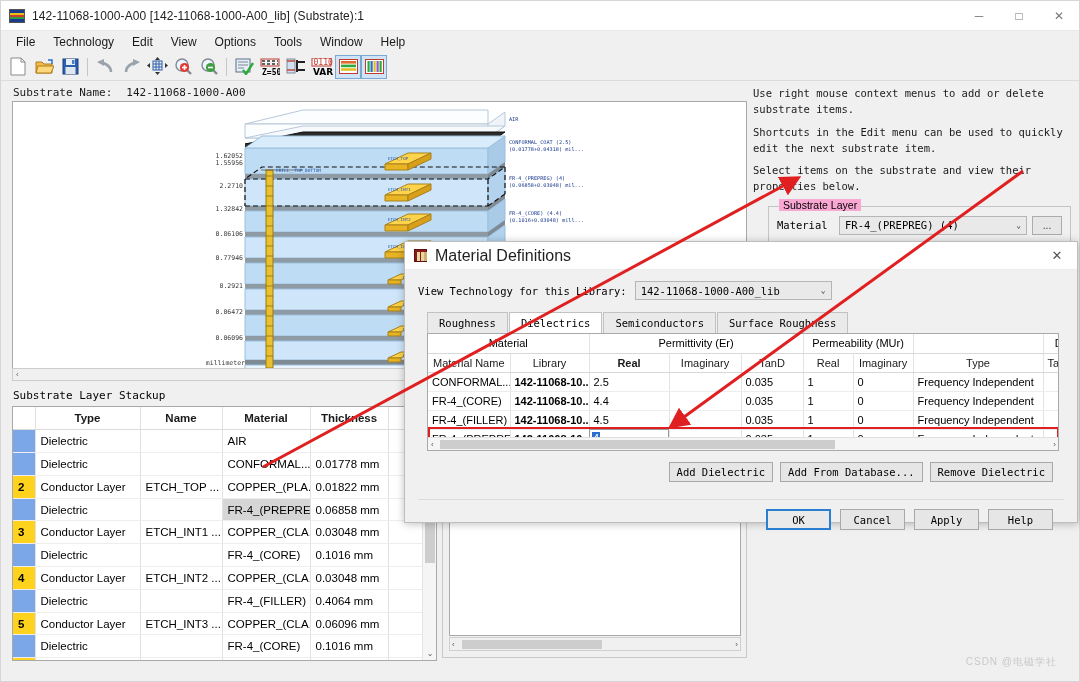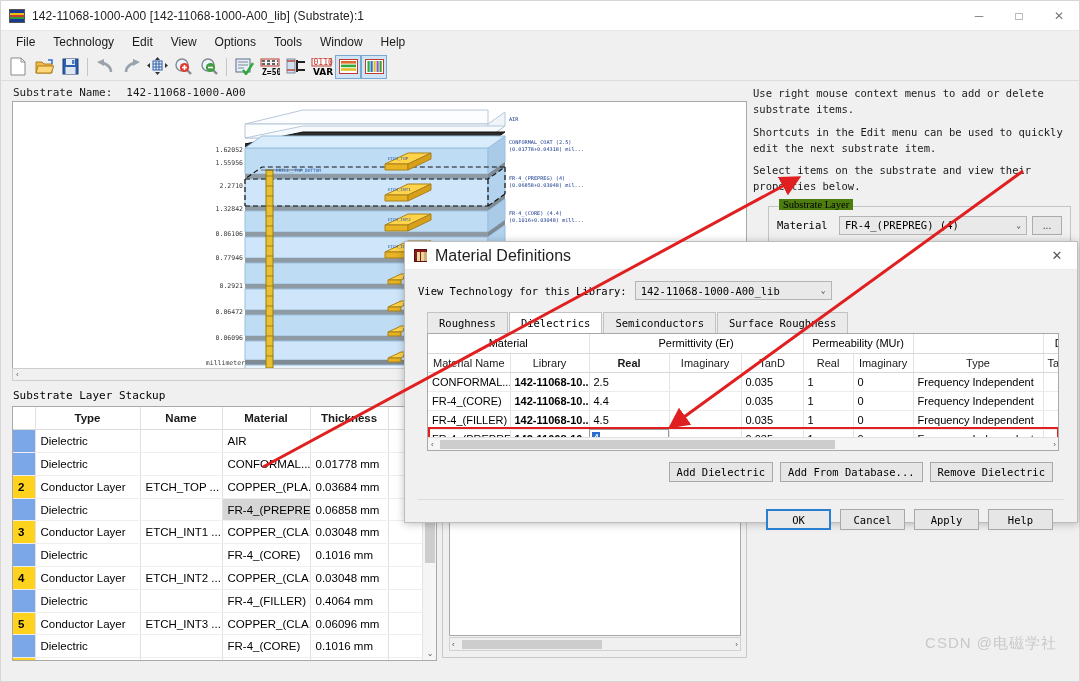--- a/index.html
+++ b/index.html
@@ -73,22 +73,22 @@
   #stk-vscroll { position:absolute; right:0; top:0; width:14px; height:100%; background:#f5f5f5; border-left:1px solid #e4e4e4; }
   .vs-arrow { height:14px; display:flex; align-items:center; justify-content:center; font-size:8px; color:#606060; }
   #stk-thumb { position:absolute; left:2px; top:16px; width:10px; height:140px; background:#cdcdcd; }
 
   
   #right-panel { position:absolute; left:752px; top:84px; width:318px; }
   .help-line { font-family:"DejaVu Sans Mono","Liberation Mono", monospace; font-size:10.5px; color:#1a1a1a; line-height:1.55; }
   #group-sublayer {
     margin-top:11px; margin-left:15px; border:1px solid #c4c4c4; padding:9px 8px 10px 8px; position:relative;
   }
-  #group-legend { position:absolute; top:-8px; left:10px; background:#4d7c0f; padding:0 4px;
-    font-family:Liberation Serif, serif; font-size:10.5px; }
+  #group-legend { position:absolute; top:-8px; left:10px; background:#f9a8d4; padding:0 4px;
+    font-family:Liberation Sans, sans-serif; font-size:10.5px; }
   .fld-row { display:flex; align-items:center; margin-bottom:9px; }
   .fld-lbl { font-family:"DejaVu Sans Mono","Liberation Mono", monospace; font-size:10.5px; width:62px; flex:none; }
   .combo { flex:1; height:19px; background:#e9e9e9; border:1px solid #b5b5b5; display:flex; align-items:center;
     padding-left:5px; font-family:"DejaVu Sans Mono","Liberation Mono", monospace; font-size:10.5px; }
   .combo .arr { margin-left:auto; margin-right:5px; font-size:8px; color:#333; }
   .btn-dots { width:30px; height:19px; margin-left:5px; background:#e6e6e6; border:1px solid #ababab;
     display:flex; align-items:center; justify-content:center; font-size:10px; color:#333; flex:none; }
   .txtfield { flex:1; height:19px; background:#fff; border:1px solid #b5b5b5; display:flex; align-items:center;
     padding-left:5px; font-family:"DejaVu Sans Mono","Liberation Mono", monospace; font-size:10.5px; }
   .unit-combo { width:86px; height:19px; background:#e9e9e9; border:1px solid #b5b5b5; display:flex; align-items:center;
@@ -142,21 +142,21 @@
   .dbtn { min-width:80px; height:20px; background:#e6e6e6; border:1px solid #a8a8a8; display:flex; align-items:center;
     justify-content:center; font-family:"DejaVu Sans Mono","Liberation Mono", monospace; font-size:10.5px; padding:0 7px; }
   #dlg-sep { height:1px; background:#dcdcdc; margin:9px 0 0 0; }
   #dlg-bottom { display:flex; justify-content:flex-end; gap:9px; padding:9px 11px 0 0; }
   .dbtn2 { width:65px; height:21px; background:#e6e6e6; border:1px solid #a8a8a8; display:flex; align-items:center;
     justify-content:center; font-family:"DejaVu Sans Mono","Liberation Mono", monospace; font-size:10.5px; }
   .dbtn2.def { border:2px solid #2a7fd0; background:#eaeaea; }
 
   
   #annots { position:absolute; left:0; top:0; width:1080px; height:682px; pointer-events:none; }
-  #watermark { position:absolute; right:22px; bottom:28px; font-size:15px; color:#c9c9c9; letter-spacing:1px; }
+  #watermark { position:absolute; right:22px; bottom:12px; font-size:10px; color:#c9c9c9; letter-spacing:1px; }
 </style>
 </head>
 <body>
 
 <div id="main-window">
 
   <div id="titlebar">
     <div id="app-icon"></div>
     <div id="title-text">142-11068-1000-A00 [142-11068-1000-A00_lib] (Substrate):1</div>
     <div id="win-btns">
@@ -297,21 +297,21 @@
     </div>
   </div>
 
   <div id="substrate-name-bar">
     <span class="lbl-mono">Substrate Name:</span>
     <span class="lbl-mono">142-11068-1000-A00</span>
   </div>
 
   <div id="canvas-wrap">
 
-    <div class="axis-lbl" style="left:188px;top:44px;width:42px;">1.62052</div>
+    <div class="axis-lbl" style="left:188px;top:50px;width:42px;">1.62052</div>
     <div class="axis-lbl" style="left:188px;top:57px;width:42px;">1.55956</div>
     <div class="axis-lbl" style="left:188px;top:80px;width:42px;">2.2710</div>
     <div class="axis-lbl" style="left:188px;top:103px;width:42px;">1.32842</div>
     <div class="axis-lbl" style="left:188px;top:128px;width:42px;">0.86106</div>
     <div class="axis-lbl" style="left:188px;top:152px;width:42px;">0.77946</div>
     <div class="axis-lbl" style="left:188px;top:180px;width:42px;">0.2921</div>
     <div class="axis-lbl" style="left:188px;top:206px;width:42px;">0.06472</div>
     <div class="axis-lbl" style="left:188px;top:232px;width:42px;">0.06096</div>
     <div class="axis-lbl" style="left:180px;top:257px;width:52px;">millimeter</div>
 
@@ -505,21 +505,21 @@
             <td></td>
             <td class="">CONFORMAL...</td>
             <td>0.01778 mm</td>
             <td></td>
           </tr>
           <tr>
             <td class="idx" style="background:#ffd21e">2</td>
             <td>Conductor Layer</td>
             <td>ETCH_TOP ...</td>
             <td class="">COPPER_(PLA...</td>
-            <td>0.03684 mm</td>
+            <td>0.01822 mm</td>
             <td></td>
           </tr>
           <tr>
             <td class="idx" style="background:#7ba7e8"></td>
             <td>Dielectric</td>
             <td></td>
             <td class="mat-sel">FR-4_(PREPREG)</td>
             <td>0.06858 mm</td>
             <td></td>
           </tr>

